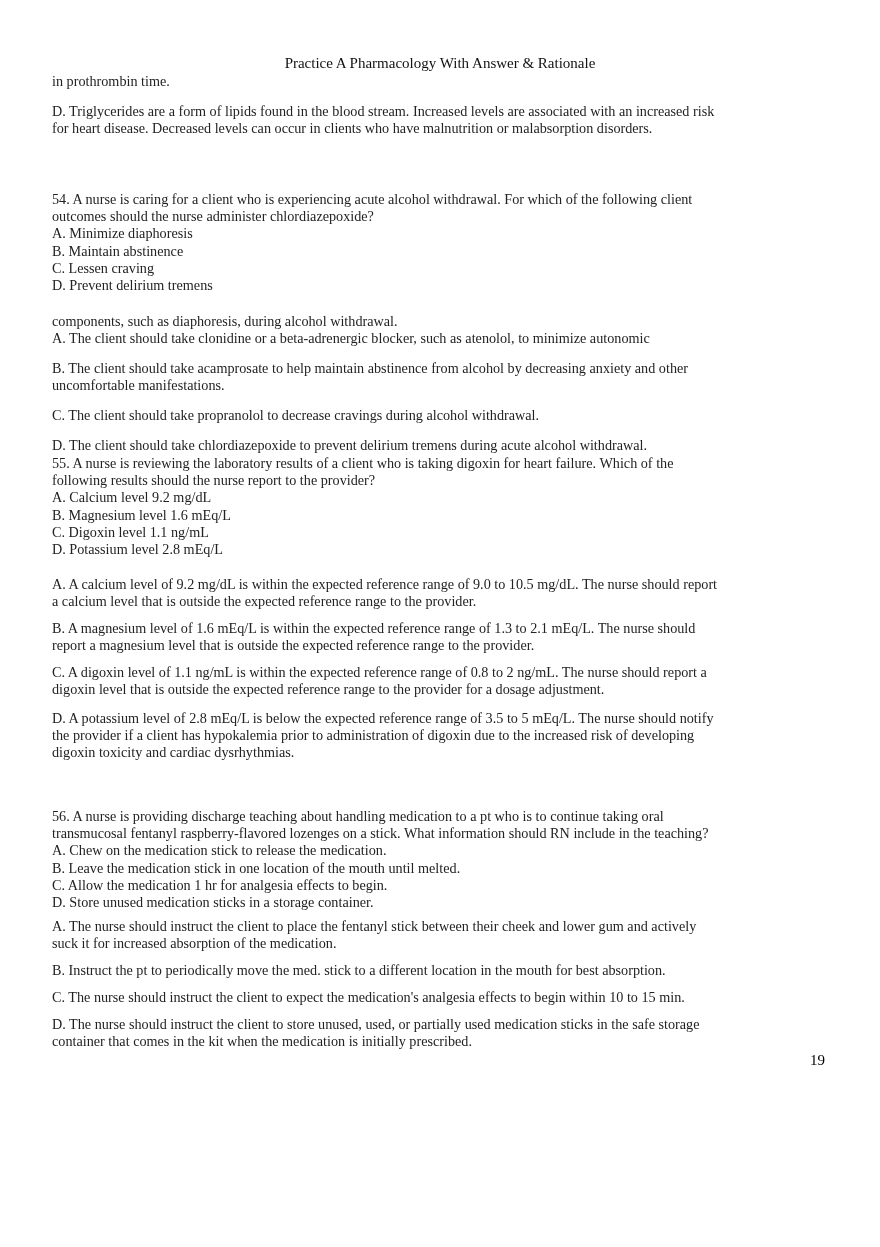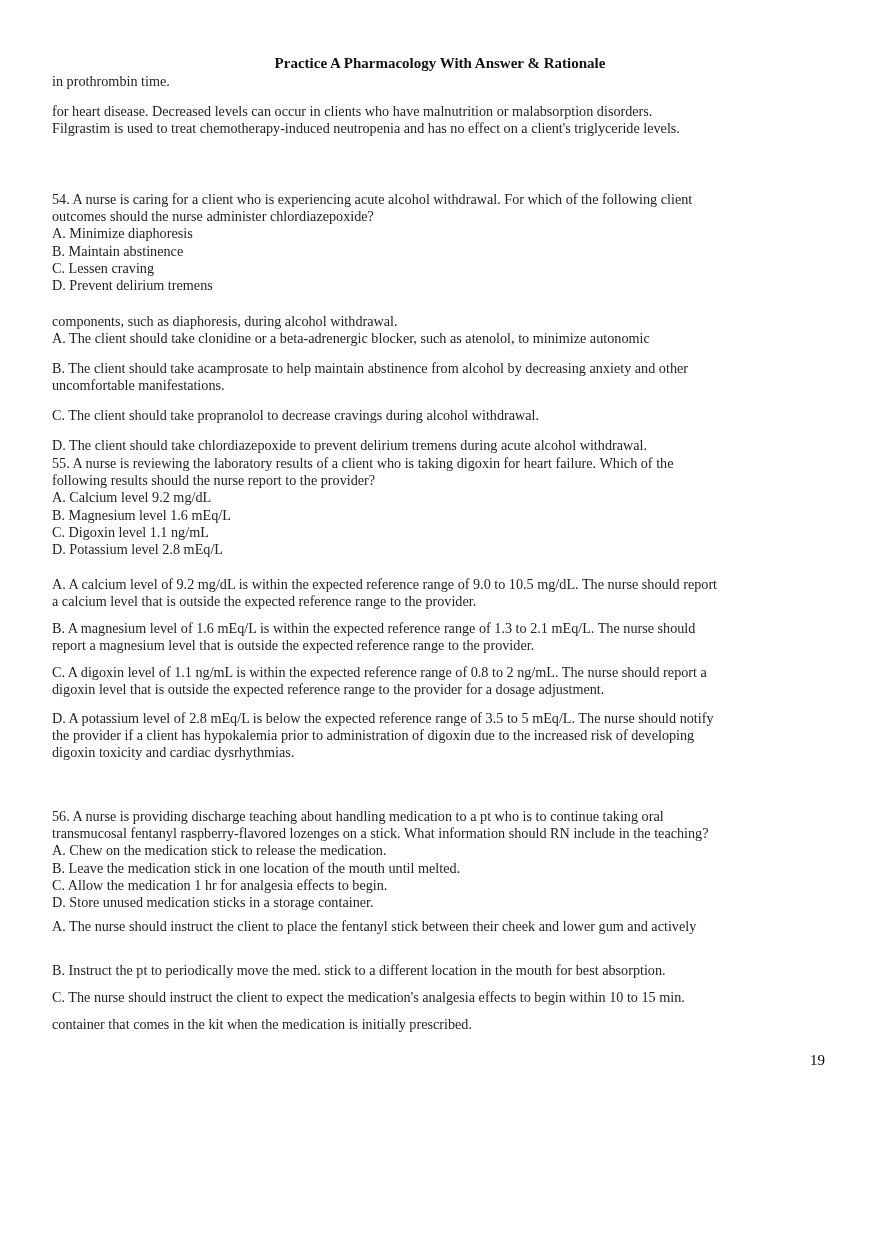--- a/index.html
+++ b/index.html
@@ -1,34 +1,34 @@
 <!DOCTYPE html>
 <html><head>
   <meta charset="utf-8">
   <style>
     html, body { margin: 0; padding: 0; background: #ffffff; }
     body { width: 880px; height: 1247px; position: relative; overflow: hidden;
       font-family: "Liberation Serif", "DejaVu Serif", serif; color: #222222; }
     .page-header { position: absolute; top: 54px; left: 0; width: 880px; text-align: center;
-      font-size: 15px; line-height: 18px; color: #111; font-weight: bold; }
+      font-size: 15px; line-height: 18px; color: #111; }
     .blk { position: absolute; left: 52px; width: 730px; font-size: 14.2px; line-height: 17.2px; }
     .blk p { margin: 0; }
     .page-number { position: absolute; left: 810px; top: 1052px; font-size: 15px; color: #000000; }
   </style>
 </head>
 <body>
 
 <div class="page-header">Practice A Pharmacology With Answer &amp; Rationale</div>
 
 <div class="blk" style="top:73px">
     <p>in prothrombin time.</p>
   </div>
 <div class="blk" style="top:103px">
+  <p>D. Triglycerides are a form of lipids found in the blood stream. Increased levels are associated with an increased risk</p>
   <p>for heart disease. Decreased levels can occur in clients who have malnutrition or malabsorption disorders.</p>
-  <p>Filgrastim is used to treat chemotherapy-induced neutropenia and has no effect on a client's triglyceride levels.</p>
 </div>
 
 <div class="blk" style="top:191px">
   <p>54. A nurse is caring for a client who is experiencing acute alcohol withdrawal. For which of the following client</p>
   <p>outcomes should the nurse administer chlordiazepoxide?</p>
   <p>A. Minimize diaphoresis</p>
   <p>B. Maintain abstinence</p>
   <p>C. Lessen craving</p>
   <p>D. Prevent delirium tremens</p>
 </div>
@@ -76,24 +76,26 @@
 <div class="blk" style="top:808px">
   <p>56. A nurse is providing discharge teaching about handling medication to a pt who is to continue taking oral</p>
   <p>transmucosal fentanyl raspberry-flavored lozenges on a stick. What information should RN include in the teaching?</p>
   <p>A. Chew on the medication stick to release the medication.</p>
   <p>B. Leave the medication stick in one location of the mouth until melted.</p>
   <p>C. Allow the medication 1 hr for analgesia effects to begin.</p>
   <p>D. Store unused medication sticks in a storage container.</p>
 </div>
 <div class="blk" style="top:918px">
   <p>A. The nurse should instruct the client to place the fentanyl stick between their cheek and lower gum and actively</p>
+  <p>suck it for increased absorption of the medication.</p>
 </div>
 <div class="blk" style="top:962px">
   <p>B. Instruct the pt to periodically move the med. stick to a different location in the mouth for best absorption.</p>
 </div>
 <div class="blk" style="top:989px">
   <p>C. The nurse should instruct the client to expect the medication's analgesia effects to begin within 10 to 15 min.</p>
 </div>
 <div class="blk" style="top:1016px">
+  <p>D. The nurse should instruct the client to store unused, used, or partially used medication sticks in the safe storage</p>
   <p>container that comes in the kit when the medication is initially prescribed.</p>
 </div>
 
 <div class="page-number">19</div>
 
 </body></html>

